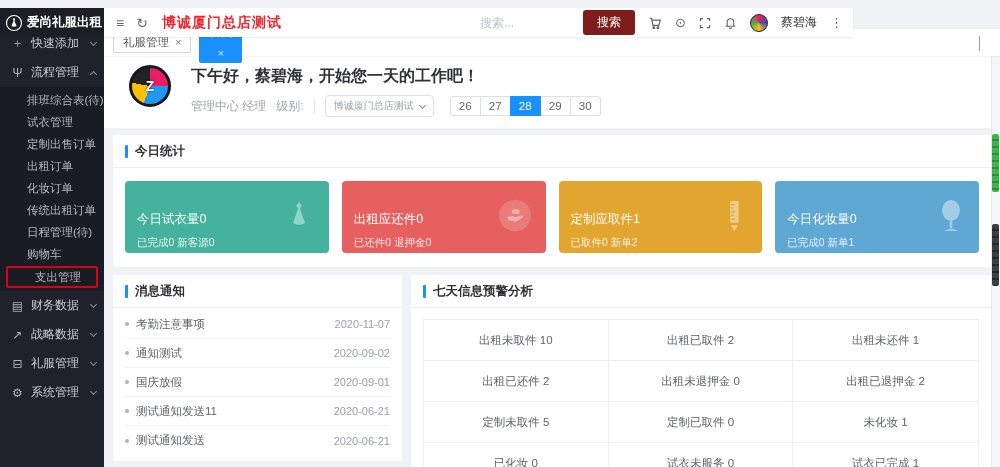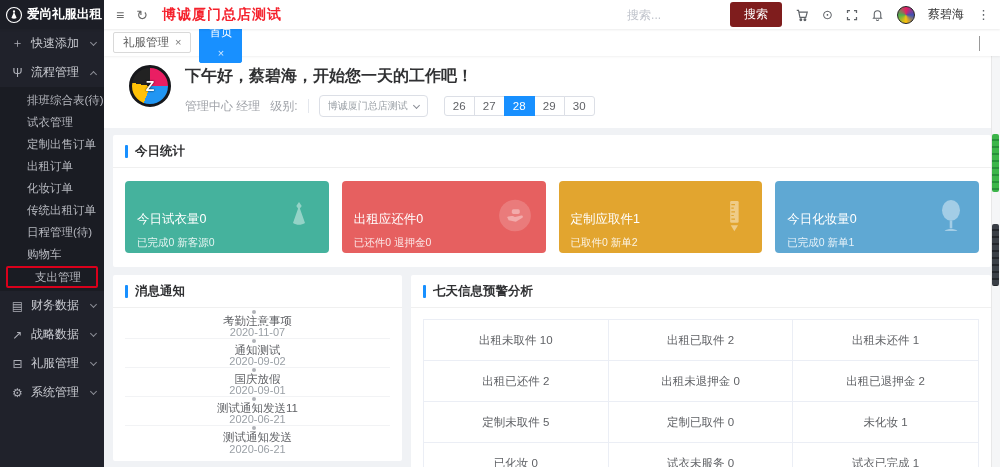--- a/index.html
+++ b/index.html
@@ -1,20 +1,20 @@
 <!DOCTYPE html>
 <html><head>
 <meta charset="utf-8">
 <style>
   * { margin:0; padding:0; box-sizing:border-box; }
   html,body { width:1000px; height:467px; }
   body { font-family:"Liberation Sans","DejaVu Sans",sans-serif; background:#f0f2f5; position:relative; overflow:hidden; font-size:12px; color:#333; }
 
   
-  .topbar { position:absolute; top:0; left:0; width:1000px; height:29px; background:#fff; display:flex; align-items:center; box-shadow:0 1px 2px rgba(0,0,0,.08); z-index:5; }
+  .topbar { position:absolute; top:8px; left:0; width:853px; height:29px; background:#fff; display:flex; align-items:center; box-shadow:0 1px 2px rgba(0,0,0,.08); z-index:5; }
   .logo { width:104px; height:29px; background:#1c1e26; color:#fff; display:flex; align-items:center; gap:4px; padding-left:5px; font-weight:bold; font-size:12.5px; flex:none; }
   .logo svg { flex:none; }
   .tb-icon { color:#6a6a6a; font-size:14px; margin-left:12px; cursor:pointer; line-height:1; }
   .store-title { color:#f5222d; font-weight:bold; font-size:14px; margin-left:14px; letter-spacing:1px; }
   .tb-right { margin-left:auto; display:flex; align-items:center; gap:13px; padding-right:10px; }
   .search-input { border:none; outline:none; width:90px; font-size:12px; color:#333; }
   .search-input::placeholder { color:#c0c4cc; }
   .search-btn { background:#7f1d1d; color:#fff; border:none; border-radius:3px; font-size:12px; padding:4px 14px; cursor:pointer; }
   .tb-ic { color:#5f6368; display:flex; align-items:center; font-size:13px; line-height:1; }
   .avatar-sm { width:18px; height:18px; border-radius:50%; background:conic-gradient(#e91e63,#3f51b5,#ffc107,#4caf50,#e91e63); border:1px solid #222; }
@@ -34,21 +34,21 @@
   
   .main { position:absolute; left:104px; top:29px; width:896px; height:438px; overflow:hidden; }
 
   .tabbar { height:27px; background:#fff; display:flex; align-items:center; padding-left:9px; gap:8px; box-shadow:0 1px 2px rgba(0,0,0,.06); position:relative; z-index:3; }
   .tab { display:flex; align-items:center; gap:6px; font-size:11.5px; border:1px solid #d9d9d9; background:#fff; color:#595959; padding:2px 9px; border-radius:2px; cursor:pointer; line-height:1.3; }
   .tab .x { font-size:11px; opacity:.8; }
   .tab.active { background:#1890ff; border-color:#1890ff; color:#fff;flex-direction:column; }
   .tab-chev { margin-left:auto; margin-right:20px; cursor:pointer; }
   .tab-chev .chev { border-color:#999; }
 
-  .greeting { background:#fff; padding:9px 0 11px 25px; display:flex; gap:14px; }
+  .greeting { background:#fff; padding:9px 0 11px 25px; display:flex; gap:20px; }
   .avatar-lg { width:42px; height:42px; border-radius:50%; background:conic-gradient(#e91e63 0 90deg,#2196f3 90deg 200deg,#ffc107 200deg 280deg,#222 280deg 360deg); border:3px solid #17181c; flex:none; position:relative; }
   .avatar-lg::after { content:"Z"; position:absolute; inset:0; display:flex; align-items:center; justify-content:center; color:#fff; font-weight:bold; font-size:14px; text-shadow:0 0 2px #000; }
   .greet-title { font-size:16px; font-weight:bold; color:#303133; margin-top:1px; }
   .greet-meta { display:flex; align-items:center; gap:10px; margin-top:8px; }
   .meta-gray { color:#a0a3a9; font-size:12px; }
   .vline { width:1px; height:14px; background:#e4e7ed; }
   .store-select { display:flex; align-items:center; gap:6px; border:1px solid #dcdfe6; border-radius:4px; padding:3px 8px; color:#9aa0a6; font-size:10px; max-width:118px; cursor:pointer; }
   .store-select span { white-space:nowrap; overflow:hidden; }
   .day-group { display:flex; margin-left:6px; }
   .day-btn { width:31px; text-align:center; padding:3px 0; font-size:11.5px; color:#606266; background:#fff; border:1px solid #dcdfe6; margin-left:-1px; cursor:pointer; }
@@ -63,21 +63,21 @@
   .stats-panel { margin:7px 9px 0 9px; }
   .cards { display:flex; gap:13px; padding:13px 12px 14px 12px; }
   .card { flex:1; height:72px; border-radius:4px; color:#fff; padding:30px 12px; position:relative; overflow:hidden; cursor:pointer; }
   .card-title { font-size:12.5px; }
   .card-sub { font-size:10.5px; opacity:.85; margin-top:8px; }
   .card-icon { position:absolute; right:12px; top:50%; transform:translateY(-50%); opacity:.5; }
 
   .row2 { display:flex; gap:9px; margin:8px 9px 0 9px; align-items:flex-start; }
   .notice-panel { width:289px; flex:none; }
   .notice-list { padding:2px 12px 6px 12px; }
-  .notice-item { display:flex; align-items:center; height:29px; border-bottom:1px solid #f2f3f5; font-size:11.5px; color:#606266; cursor:pointer;flex-direction:column; }
+  .notice-item { display:flex; align-items:center; height:29px; border-bottom:1px solid #f2f3f5; font-size:11.5px; color:#606266; cursor:pointer; }
   .notice-item:last-child { border-bottom:none; }
   .dot { width:4px; height:4px; border-radius:50%; background:#b0b3b8; margin-right:7px; flex:none; }
   .notice-text { flex:1; white-space:nowrap; overflow:hidden; }
   .notice-date { color:#9aa0a6; font-size:11px; }
 
   .warn-panel { flex:1; }
   .warn-table { margin:11px 12px 12px 12px; display:grid; grid-template-columns:1fr 1fr 1fr; border:1px solid #ebeef5; }
   .warn-cell { border-right:1px solid #ebeef5; border-bottom:1px solid #ebeef5; height:41px; display:flex; align-items:center; justify-content:center; font-size:11.5px; color:#606266; }
   .warn-cell:nth-child(3n) { border-right:none; }
   .warn-cell:nth-last-child(-n+3) { border-bottom:none; }

